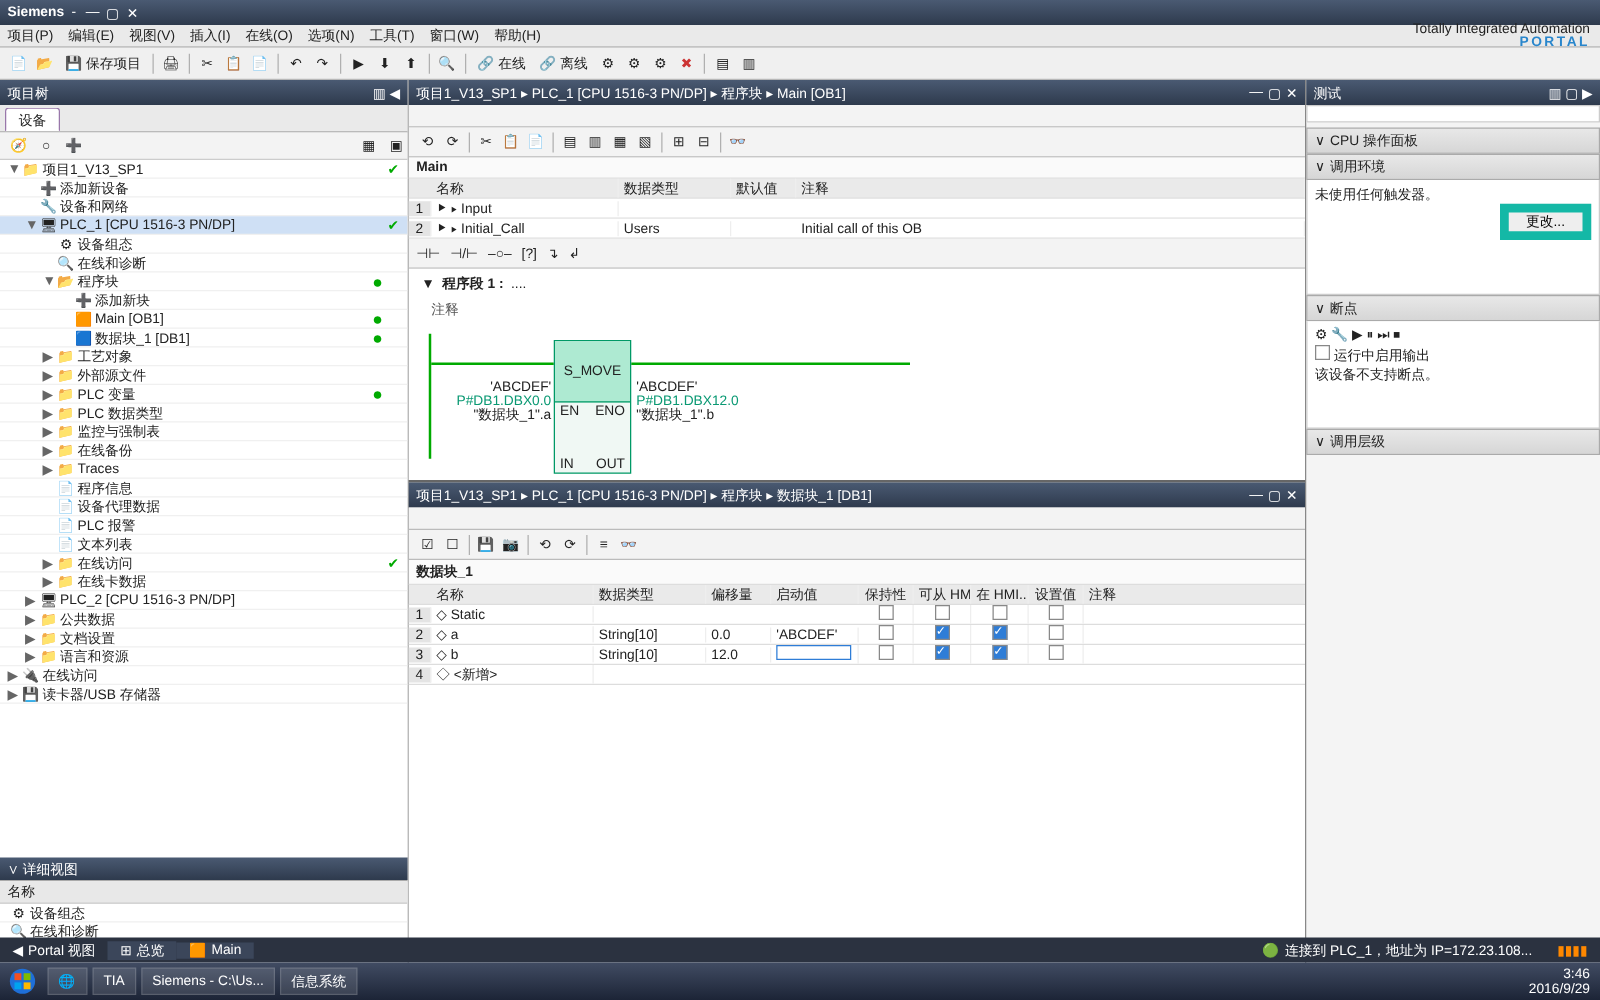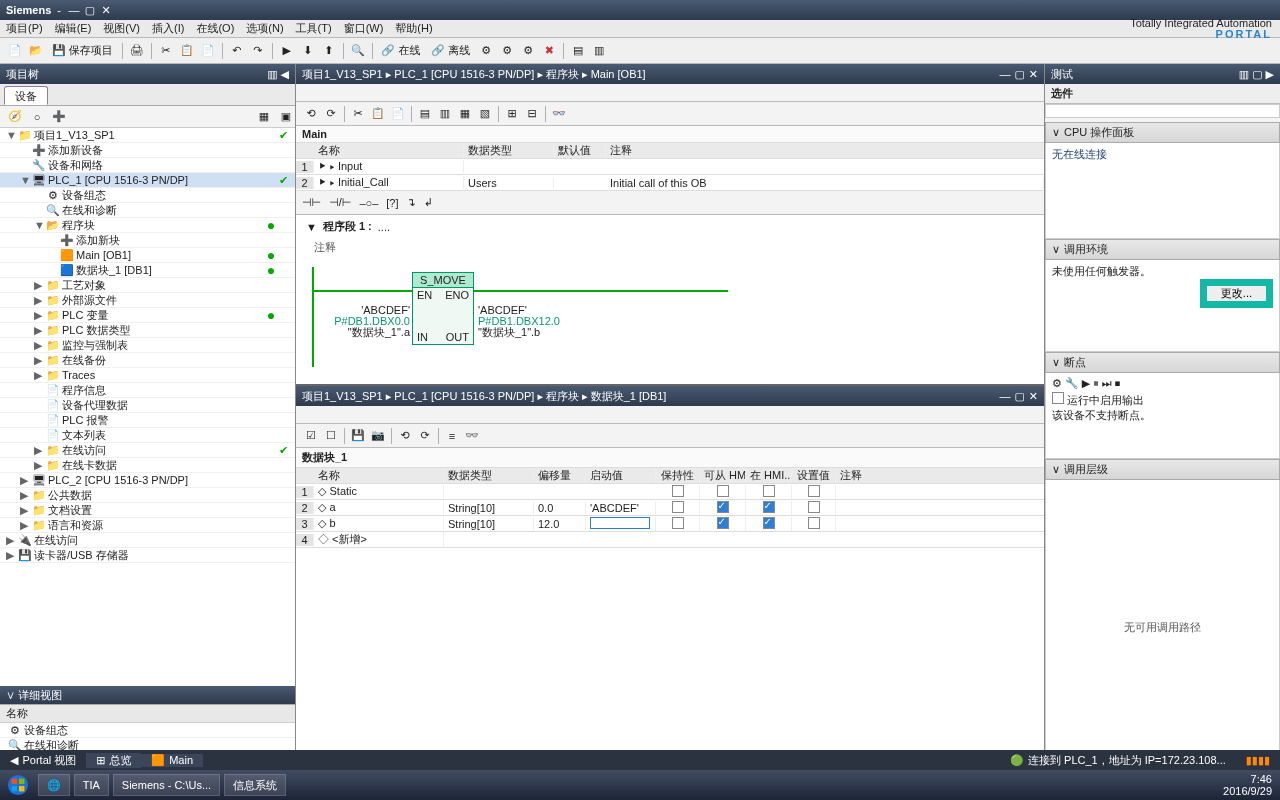--- a/index.html
+++ b/index.html
@@ -17,21 +17,21 @@
 .tb-sep { width: 1px; height: 16px; background: #b0b0b0; margin: 0 2px; }
 .tb-text { padding: 0 4px; }
 .workspace { display: flex; height: 712px; }
 
 .panel-header { background: linear-gradient(#4a5a72,#2e3a4d); color: #fff; height: 20px; display: flex; align-items: center; padding: 0 6px; justify-content: space-between; }
 .panel-header .ptitle { flex: 1; }
 .panel-header .picons { display: flex; gap: 3px; }
 .tab-strip { background: #eaeaea; border-bottom: 1px solid #aaa; height: 22px; display: flex; }
 .tab { border: 1px solid #97a; border-bottom: 1px solid #fff; background: #fff; padding: 2px 10px; margin: 2px 2px 0 4px; border-radius: 3px 3px 0 0; }
 
-.left-pane { width: 296px; display: flex; flex-direction: column; border-right: 1px solid #888; background: #fff; position: relative; }
+.left-pane { width: 327px; display: flex; flex-direction: column; border-right: 1px solid #888; background: #fff; position: relative; }
 .tree-toolbar { background: #f3f3f3; border-bottom: 1px solid #ccc; height: 22px; display: flex; align-items: center; padding-left: 6px; gap: 4px; }
 .tree { flex: 1; overflow: auto; background: #fff; }
 .tree-row { display: flex; align-items: center; height: 15px; padding-left: 6px; border-bottom: 1px solid #f0f0f0; }
 .tree-row.sel { background: #cfe0f5; }
 .tree-row .exp { width: 10px; color: #666; }
 .tree-row .ico { width: 14px; margin: 0 2px; text-align: center; }
 .tree-row .lbl { flex: 1; white-space: nowrap; overflow: hidden; }
 .tree-row .dot { width: 16px; color: #0a0; font-size: 14px; text-align: center; }
 .detail-head { background: linear-gradient(#4a5a72,#2e3a4d); color: #fff; height: 18px; padding: 2px 6px; }
 .detail-body { height: 72px; overflow: auto; border-top: 1px solid #aaa; background: #fff; }
@@ -51,21 +51,21 @@
 .c-nm { width: 150px; } .c-dt { width: 90px; } .c-off { width: 52px; } .c-def { width: 70px; } .c-keep { width: 44px; text-align:center; } .c-hmi { width: 46px; text-align:center; } .c-hmi2 { width: 46px; text-align:center;} .c-set{width:44px;text-align:center;} .c-cm { flex: 1; }
 .network { flex: 1; background: #fff; position: relative; }
 .seg-title { display: flex; align-items: center; gap: 6px; padding: 4px 10px; }
 .seg-title .st { font-weight: bold; }
 .seg-sub { padding: 2px 18px; color: #555; }
 
 .ladder { position: relative; height: 100px; margin: 10px 16px; }
 .rail { position: absolute; left: 0; top: 0; bottom: 0; width: 2px; background: #0a0; }
 .rail2 { position: absolute; right: 300px; top: 23px; height: 2px; left: 2px; background: #0a0; }
 .box { position: absolute; left: 100px; top: 5px; width: 62px; border: 1px solid #009966; background: #f0f8f4; }
-.box .bh { background: #aeead2; text-align: center; border-bottom: 1px solid #009966; padding: 1px 0; }
+.box .bh { background: #aeead2; text-align: center; border-bottom: 1px solid #009966; padding: 18px 0; }
 .box .bp { display: flex; justify-content: space-between; padding: 1px 4px; }
 .pin-txt { position: absolute; font-size: 10px; line-height: 11px; text-align: right; }
 
 .lower-editor { border-top: 2px solid #666; display: flex; flex-direction: column; }
 
 .right-pane { width: 236px; background: #f4f4f4; border-left: 1px solid #888; display: flex; flex-direction: column; }
 .rp-sec-head { background: linear-gradient(#e8e8e8,#d6d6d6); border: 1px solid #aaa; padding: 2px 6px; display:flex; align-items:center; gap:4px;}
 .rp-body { background: #fff; padding: 4px 6px; border: 1px solid #ccc; border-top:none; flex-shrink:0;}
 .chg-btn { float: right; border: 7px solid #14b8a6; background: #eee; padding: 0 14px; }
 
@@ -593,37 +593,34 @@
 
   <div class="right-pane">
     <div class="panel-header">
       <span class="ptitle">测试</span>
       <span class="picons">
           <span>▥</span>
           <span>▢</span>
           <span>▶</span>
         </span>
     </div>
-    <div style="background:#eee;border-bottom:1px solid #bbb;padding:2px 6px;font-weight:bold">选件</div>
     <div style="height:14px;background:#fff;border:1px solid #ccc;margin-bottom:4px"></div>
     <div class="rp-sec-head">∨ <span>CPU 操作面板</span></div>
-    <div class="rp-body" style="height:96px;color:#247">无在线连接</div>
     <div class="rp-sec-head">∨ <span>调用环境</span></div>
     <div class="rp-body" style="height:92px">
       <div>未使用任何触发器。</div>
       <button class="chg-btn">更改...</button>
     </div>
     <div class="rp-sec-head">∨ <span>断点</span></div>
     <div class="rp-body" style="height:86px">
       <div style="display:flex;gap:6px;margin-bottom:2px">⚙ 🔧 ▶ ⏸ ⏭ ⏹</div>
       <div><span class="chk"></span> <span>运行中启用输出</span></div>
       <div>该设备不支持断点。</div>
     </div>
     <div class="rp-sec-head">∨ <span>调用层级</span></div>
-    <div class="rp-body" style="flex:1;display:flex;align-items:center;justify-content:center;color:#555">无可用调用路径</div>
   </div>
 </div>
 
 <div class="statusbar" style="bottom:30px">
   <div class="seg">◀ <span>Portal 视图</span></div>
   <div class="seg" style="background:#3b465a">⊞ <span>总览</span></div>
   <div class="seg" style="background:#3b465a">🟧 <span>Main</span></div>
   <div style="flex:1"></div>
   <div class="seg">🟢 <span>连接到 PLC_1，地址为 IP=172.23.108...</span></div>
   <div class="seg" style="color:#f80">▮▮▮▮</div>
@@ -637,16 +634,16 @@
         <rect x="13" y="5" width="6" height="6" fill="#7fba00"></rect>
         <rect x="5" y="13" width="6" height="6" fill="#00a4ef"></rect>
         <rect x="13" y="13" width="6" height="6" fill="#ffb900"></rect>
       </svg>
   </div>
   <div class="titem">🌐</div>
   <div class="titem">TIA</div>
   <div class="titem">Siemens  -  C:\Us...</div>
   <div class="titem">信息系统</div>
   <div class="tray">
-    <div>7:46</div>
+    <div>3:46</div>
     <div>2016/9/29</div>
   </div>
 </div>
 
 </body></html>

